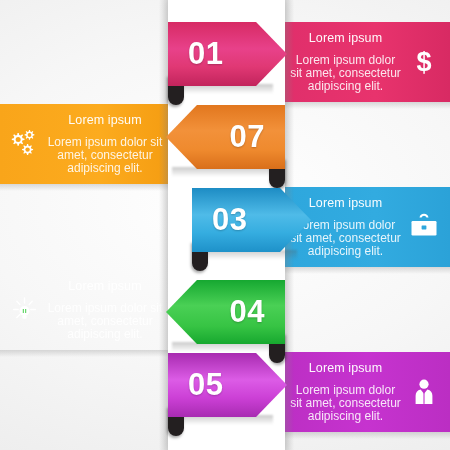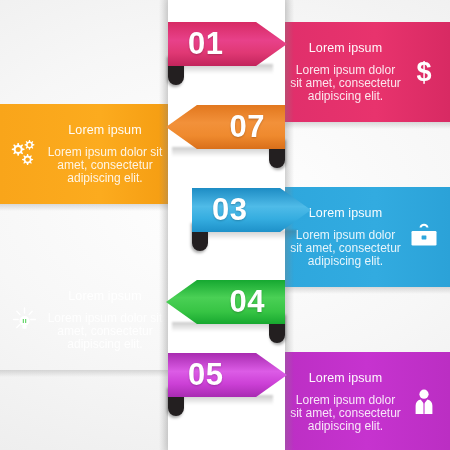--- a/index.html
+++ b/index.html
@@ -47,21 +47,21 @@
     background: linear-gradient(to right, rgba(170,170,170,0) 0%, rgba(150,150,150,0.30) 100%);
   }
   .center-column::after {
     right: -9px;
     background: linear-gradient(to left, rgba(170,170,170,0) 0%, rgba(150,150,150,0.30) 100%);
   }
 
   
   .bar {
     position: absolute;
-    height: 100px;
+    height: 80px;
     z-index: 3;
     display: flex;
     align-items: center;
     box-sizing: border-box;
   }
   .bar.right {
     left: 285px;
     width: 165px;
     flex-direction: row;
     padding-right: 8px;
@@ -112,21 +112,21 @@
     height: 40px;
     display: flex;
     align-items: center;
     justify-content: center;
   }
   .bar-icon svg { display: block; }
 
   
   .arrow {
     position: absolute;
-    height: 44px;
+    height: 64px;
     width: 119px;
     z-index: 9;
   }
   .arrow-body {
     position: absolute;
     inset: 0;
     z-index: 2;
   }
   .arrow-num {
     position: absolute;

